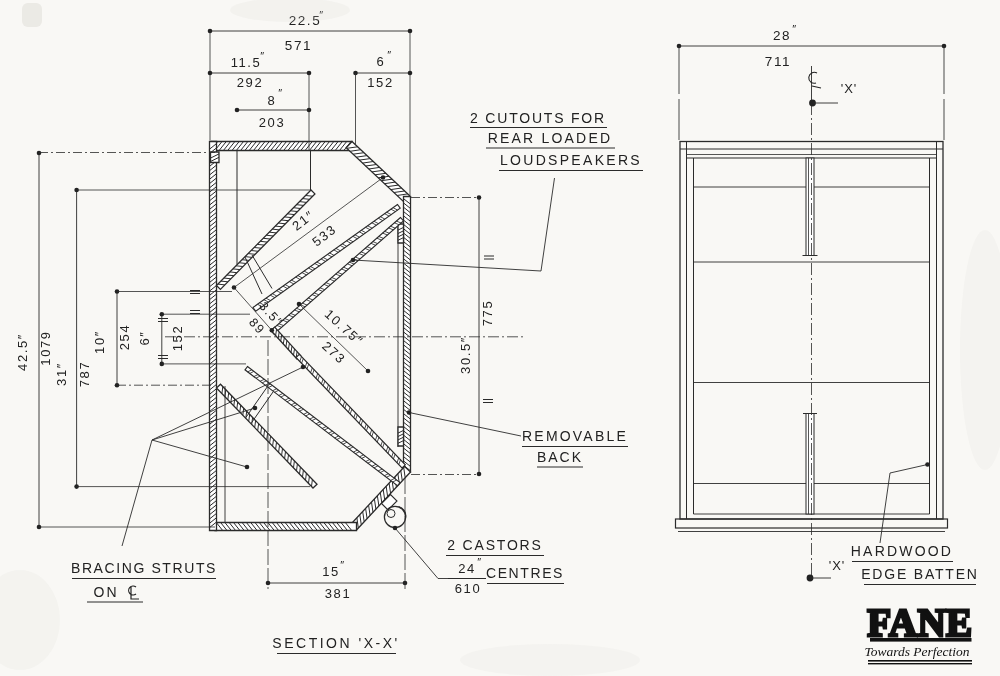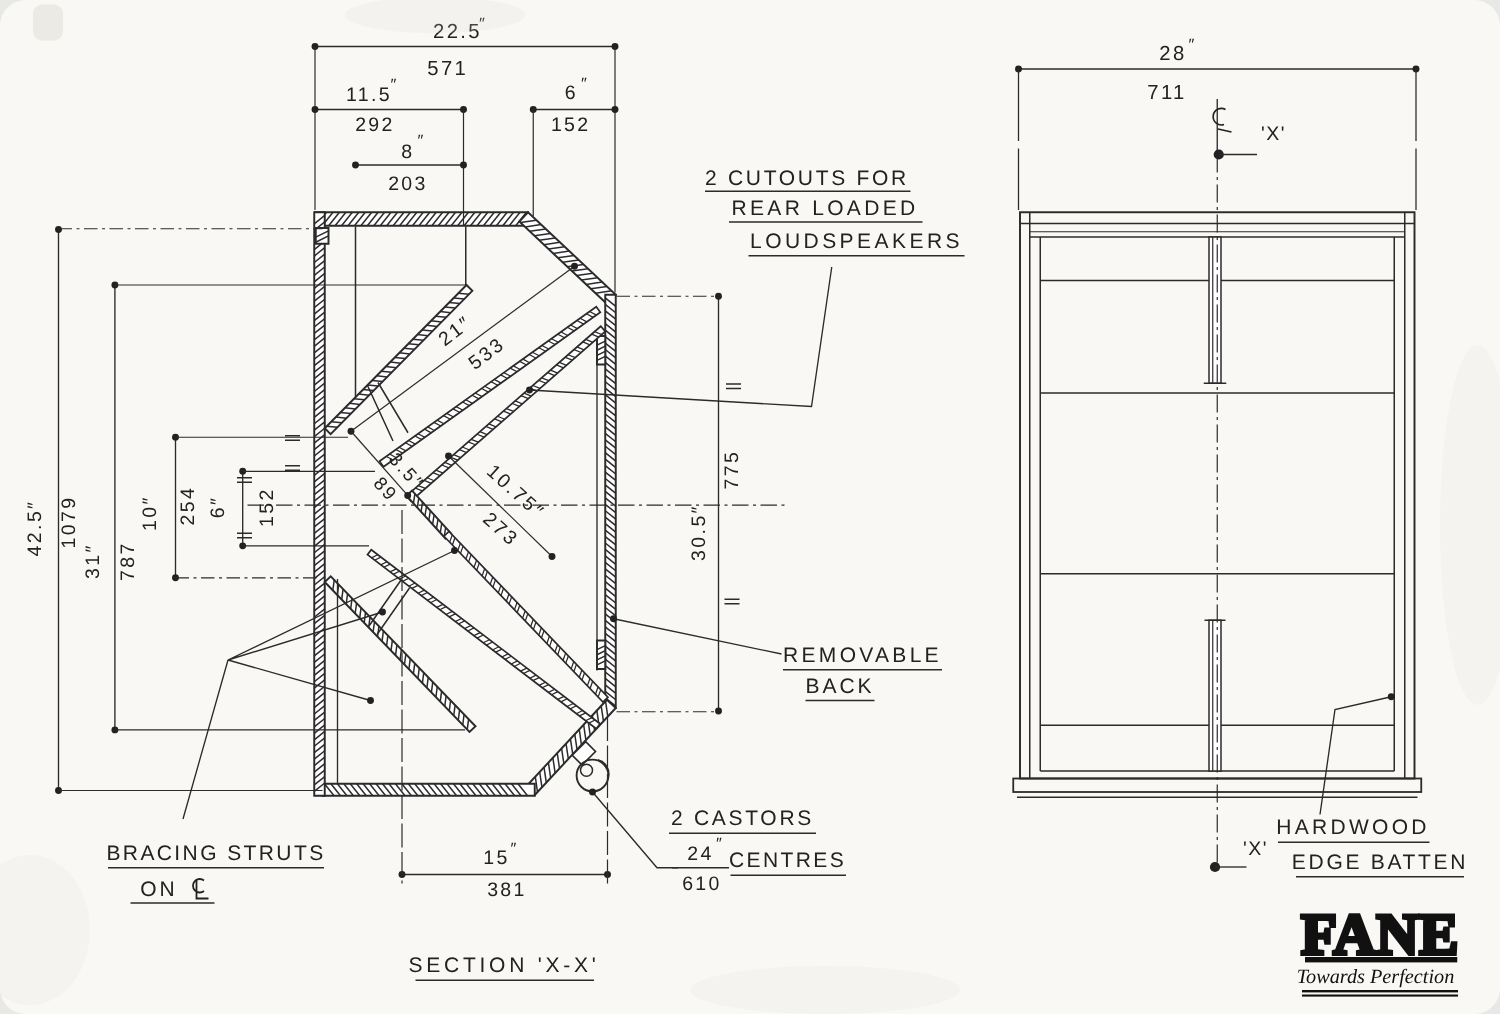--- a/index.html
+++ b/index.html
@@ -1,15 +1,15 @@
 <!DOCTYPE html>
 <html><head><meta charset="utf-8">
 <style>
 html,body{margin:0;padding:0;background:#e8e8e6;}
-#page{width:1000px;height:676px;background:#f9f8f5;position:relative;overflow:hidden;border-radius:17px;}
+#page{width:1000px;height:676px;background:#f9f8f5;position:relative;overflow:hidden;}
 svg{font-family:"Liberation Sans",sans-serif;}
 </style></head>
 <body>
 
 <div id="page">
 <svg width="1000" height="676" viewBox="0 0 1000 676">
 
 <path d="M210.0,141.5 L352.0,141.5 L352.0,150.5 L210.0,150.5 Z" fill="#fff" stroke="#2b2b2b" stroke-width="1.3"></path>
       <line x1="217.7" y1="141.5" x2="210.5" y2="150.5" stroke="#2b2b2b" stroke-width="1.0"></line>
       <line x1="222.0" y1="141.5" x2="214.8" y2="150.5" stroke="#2b2b2b" stroke-width="1.0"></line>

